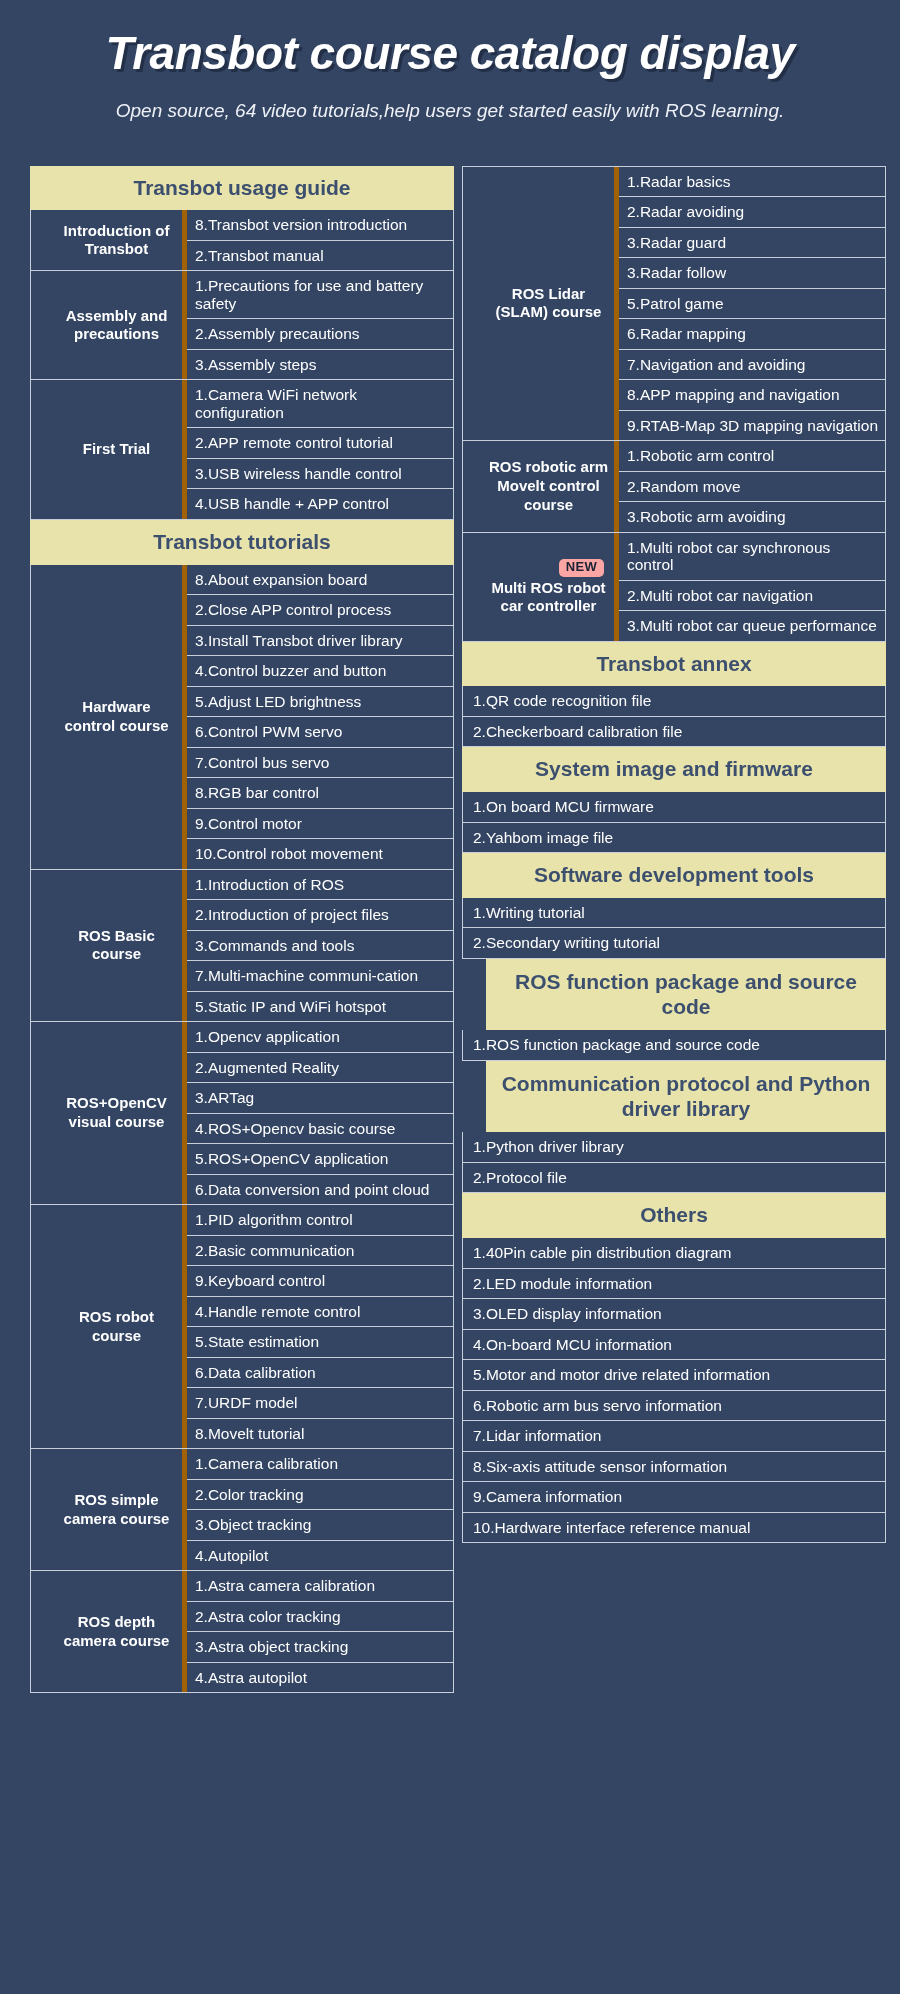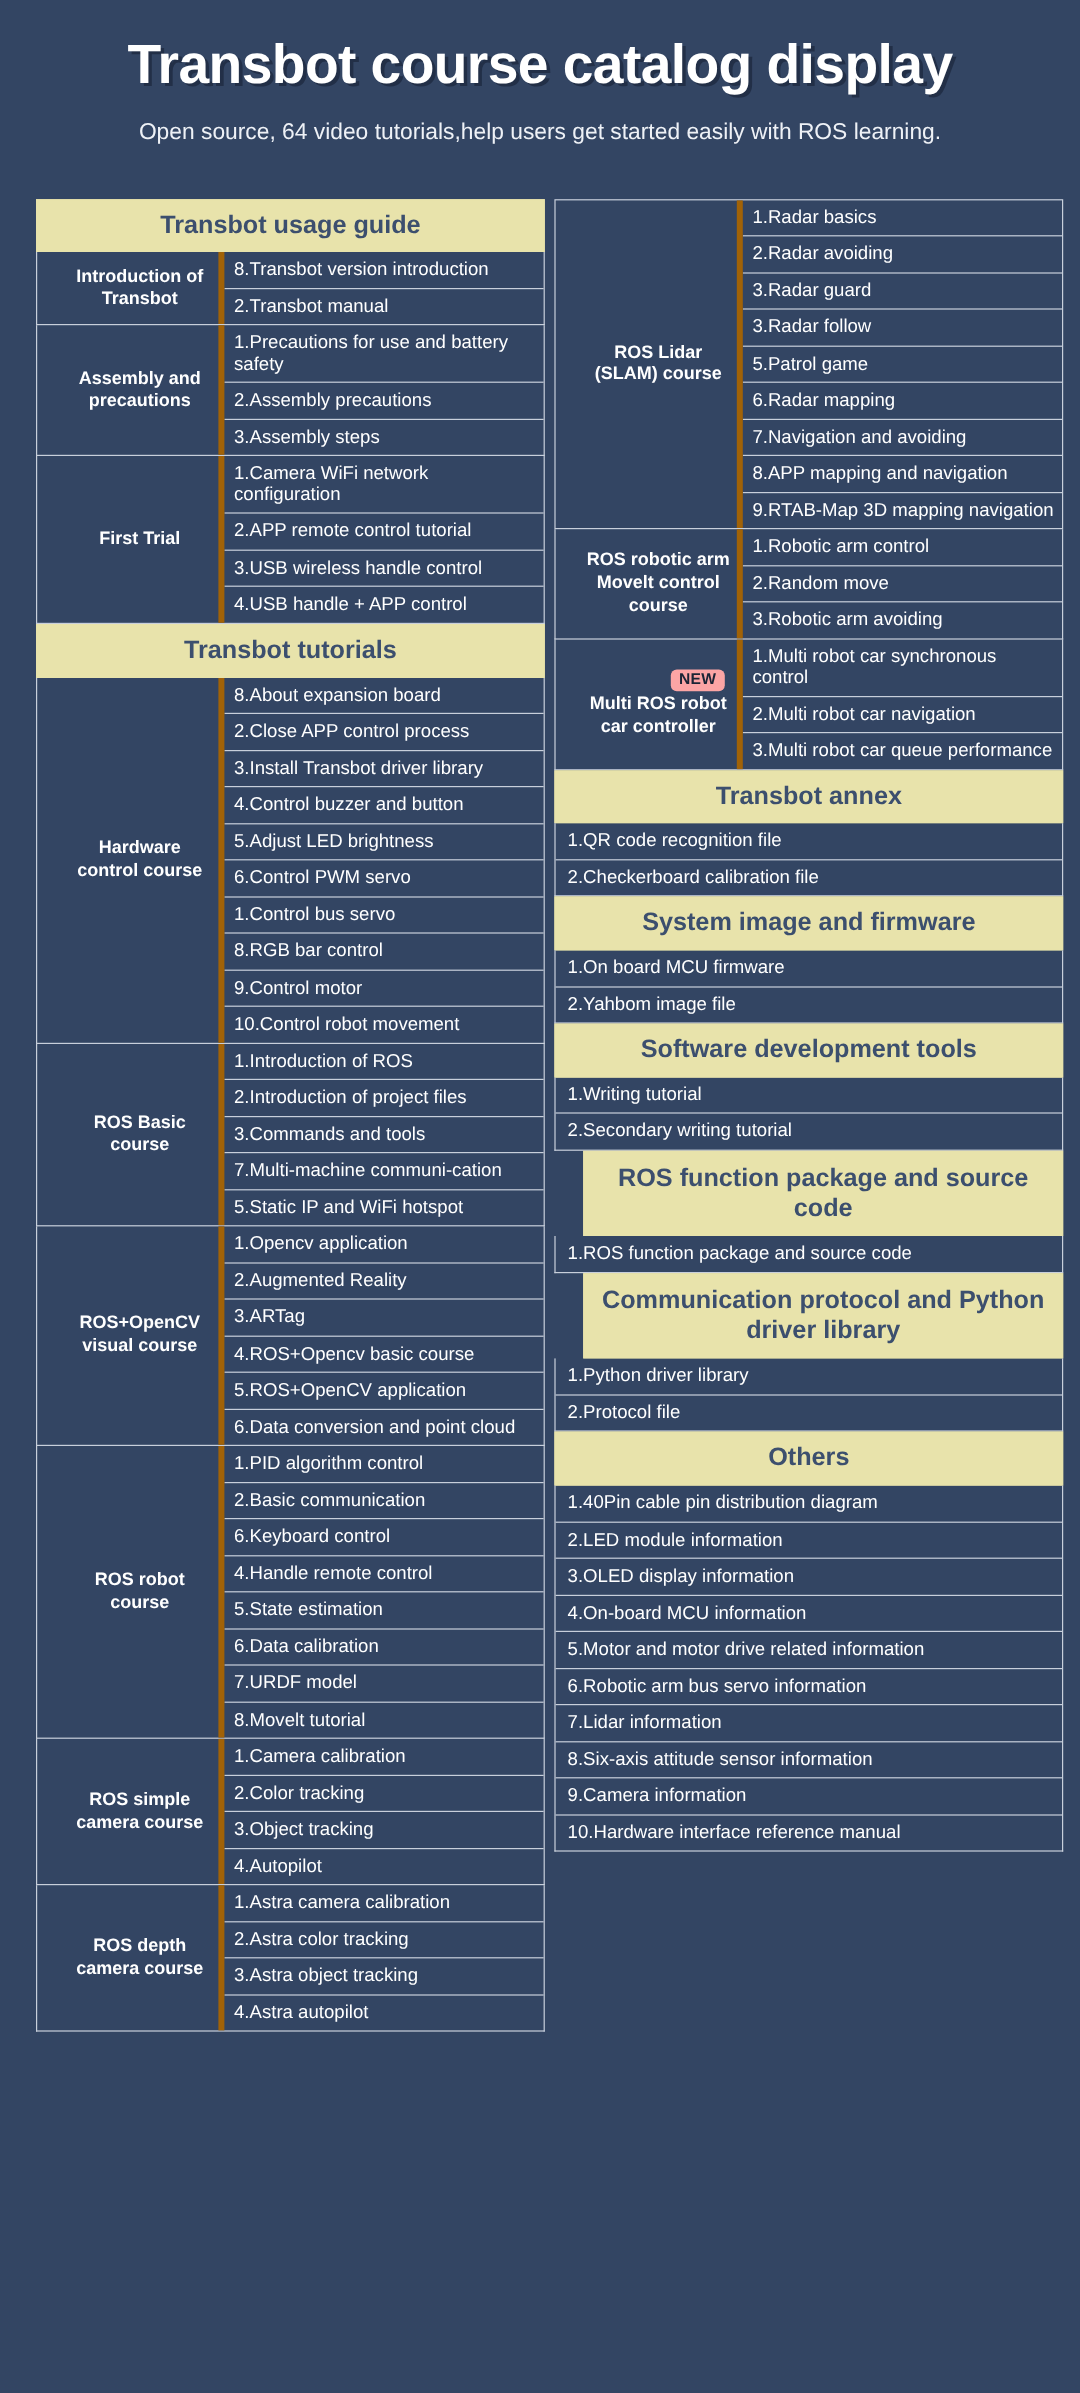--- a/index.html
+++ b/index.html
@@ -15,20 +15,21 @@
     height: 1994px;
     background: #334563;
     position: relative;
     padding: 0;
   }
 
   
   .header {
     padding: 28px 20px 6px 20px;
     text-align: center;
+    font-style: italic;
   }
   .main-title {
     font-size: 46px;
     font-weight: bold;
     color: #ffffff;
     letter-spacing: -0.5px;
     text-shadow: 3px 3px 0 rgba(20,30,50,0.55);
     line-height: 1.12;
     white-space: nowrap;
   }
@@ -183,21 +184,21 @@
           <div class="cat-cell">
             <div class="cat-inner"><span>Hardware control course</span></div>
           </div>
           <div class="items">
             <div class="item">8.About expansion board</div>
             <div class="item">2.Close APP control process</div>
             <div class="item wrap">3.Install Transbot driver library</div>
             <div class="item">4.Control buzzer and button</div>
             <div class="item">5.Adjust LED brightness</div>
             <div class="item">6.Control PWM servo</div>
-            <div class="item">1.Control bus servo</div>
+            <div class="item">7.Control bus servo</div>
             <div class="item">8.RGB bar control</div>
             <div class="item">9.Control motor</div>
             <div class="item">10.Control robot movement</div>
           </div>
         </div>
         <div class="block">
           <div class="cat-cell">
             <div class="cat-inner"><span>ROS Basic course</span></div>
           </div>
           <div class="items">
@@ -221,21 +222,21 @@
             <div class="item wrap">6.Data conversion and point cloud</div>
           </div>
         </div>
         <div class="block">
           <div class="cat-cell">
             <div class="cat-inner"><span>ROS robot course</span></div>
           </div>
           <div class="items">
             <div class="item">1.PID algorithm control</div>
             <div class="item">2.Basic communication</div>
-            <div class="item">6.Keyboard control</div>
+            <div class="item">9.Keyboard control</div>
             <div class="item">4.Handle remote control</div>
             <div class="item">5.State estimation</div>
             <div class="item">6.Data calibration</div>
             <div class="item">7.URDF model</div>
             <div class="item">8.Movelt tutorial</div>
           </div>
         </div>
         <div class="block">
           <div class="cat-cell">
             <div class="cat-inner"><span>ROS simple camera course</span></div>

